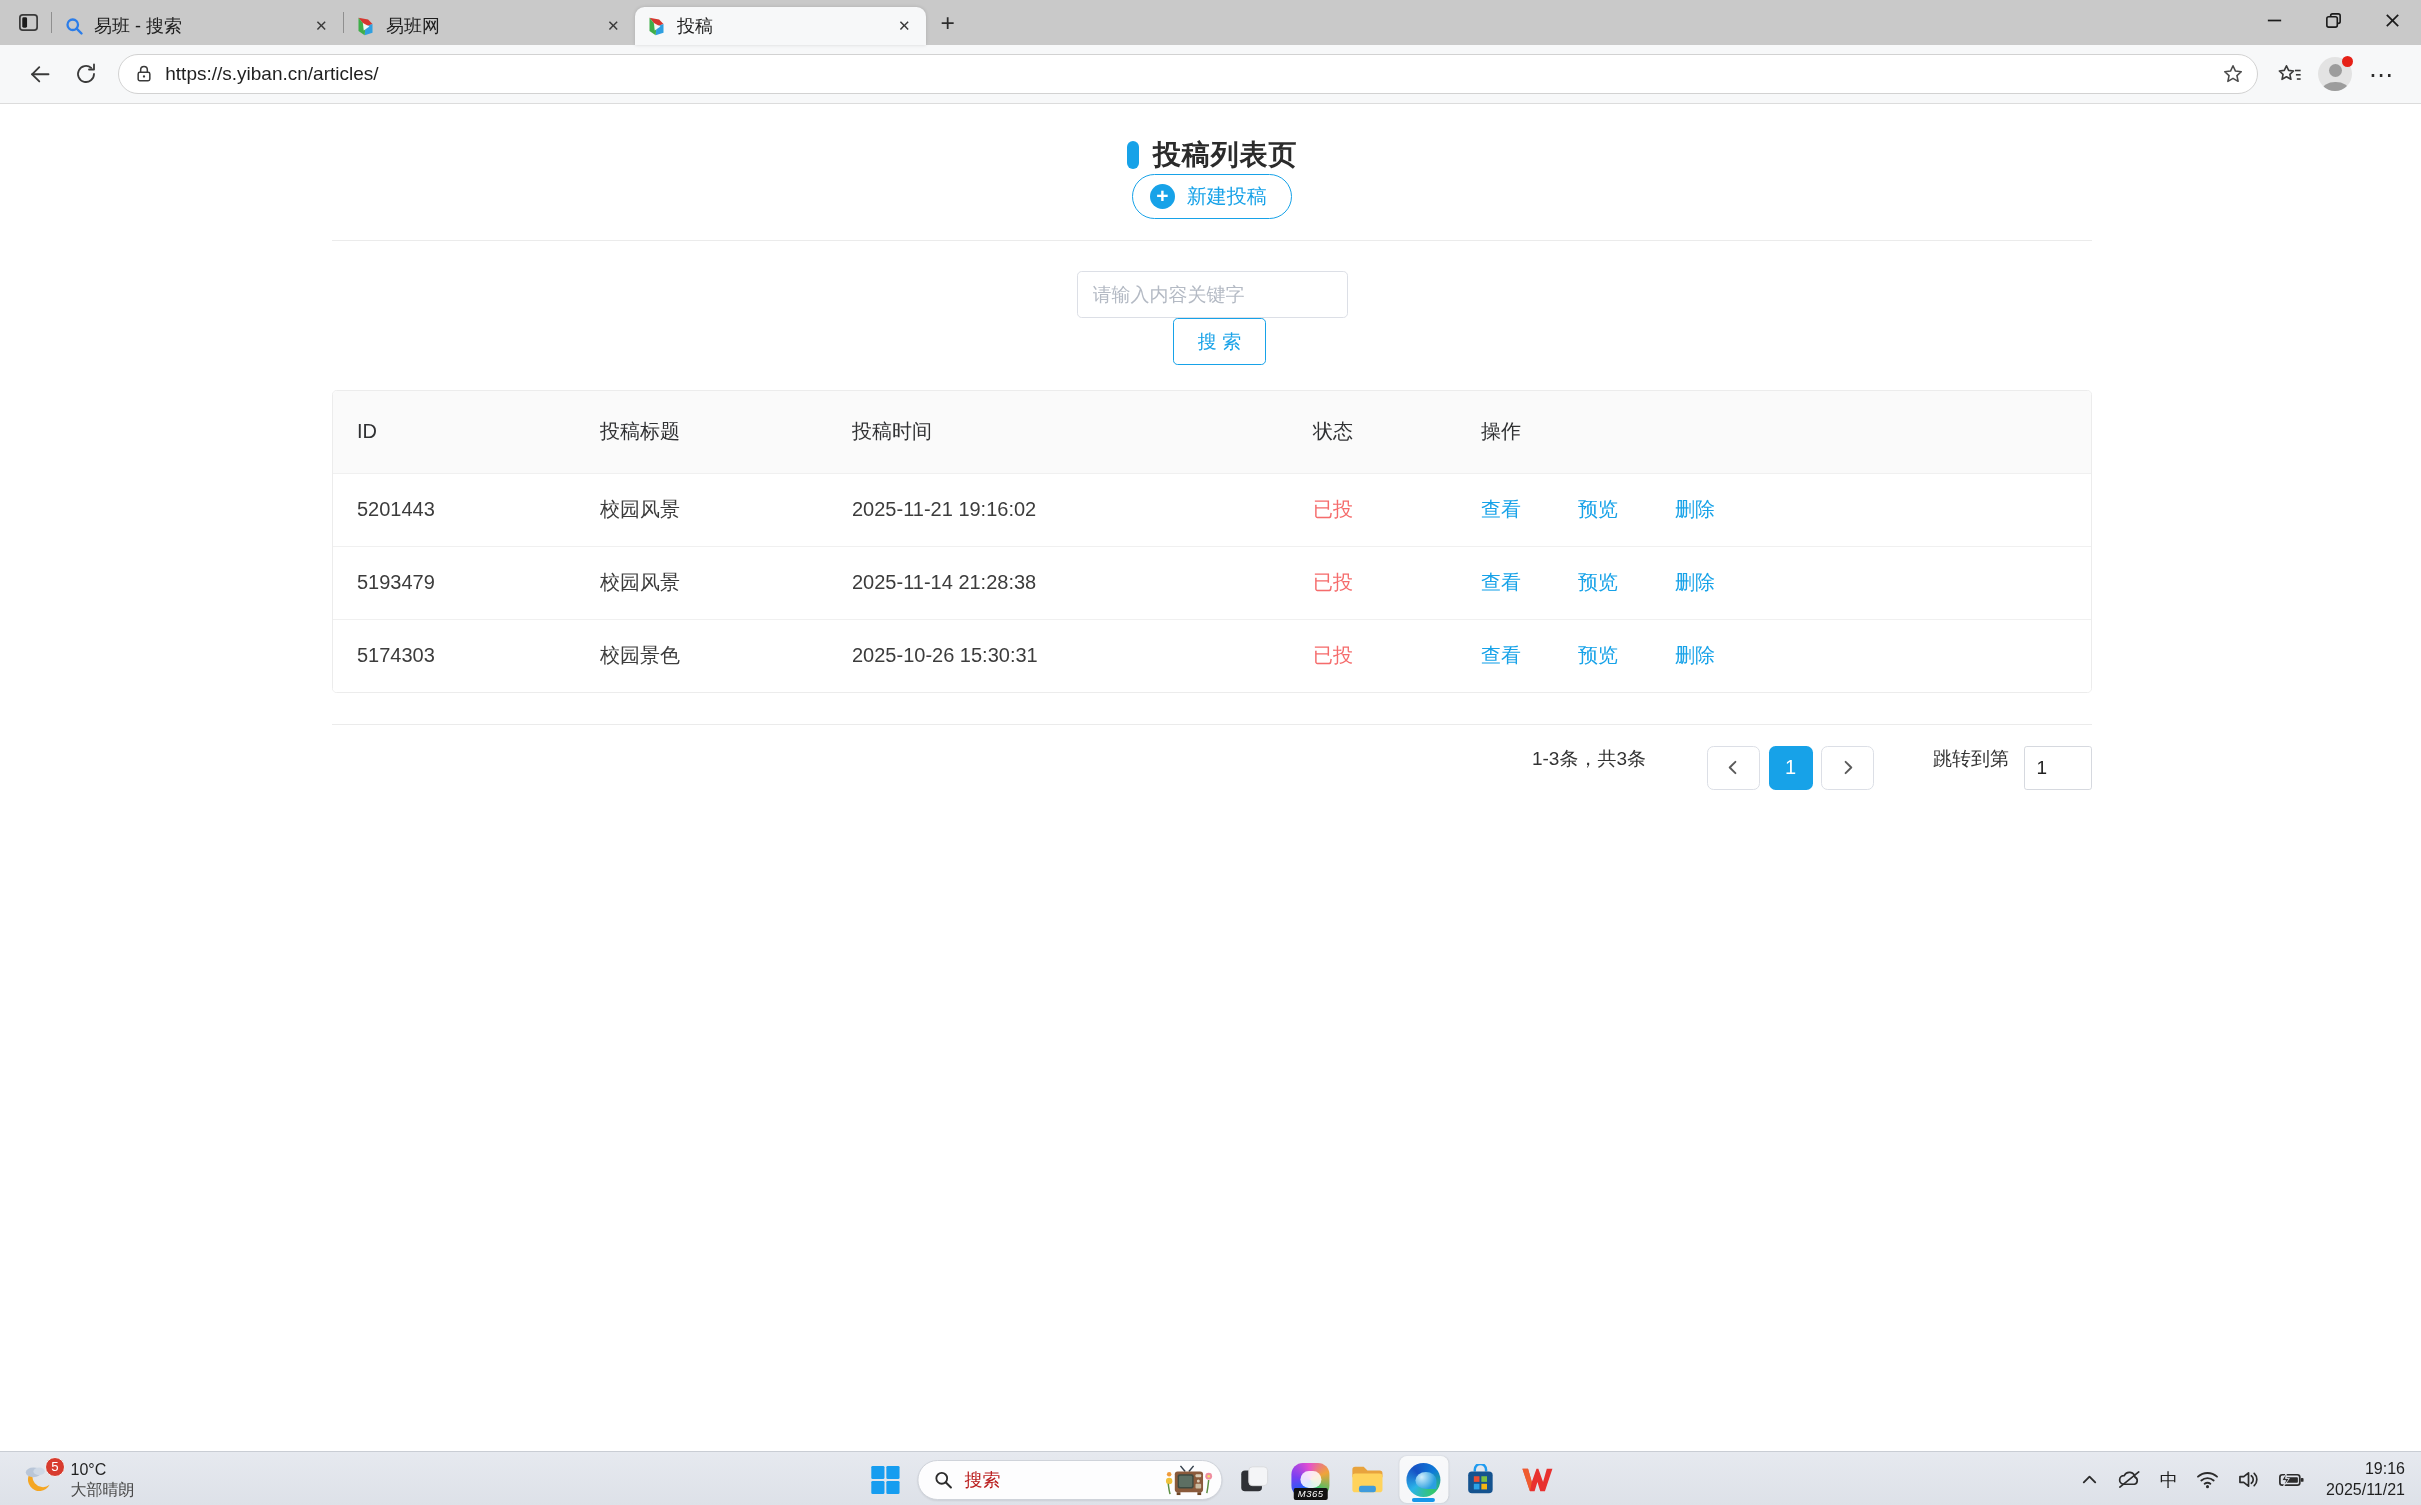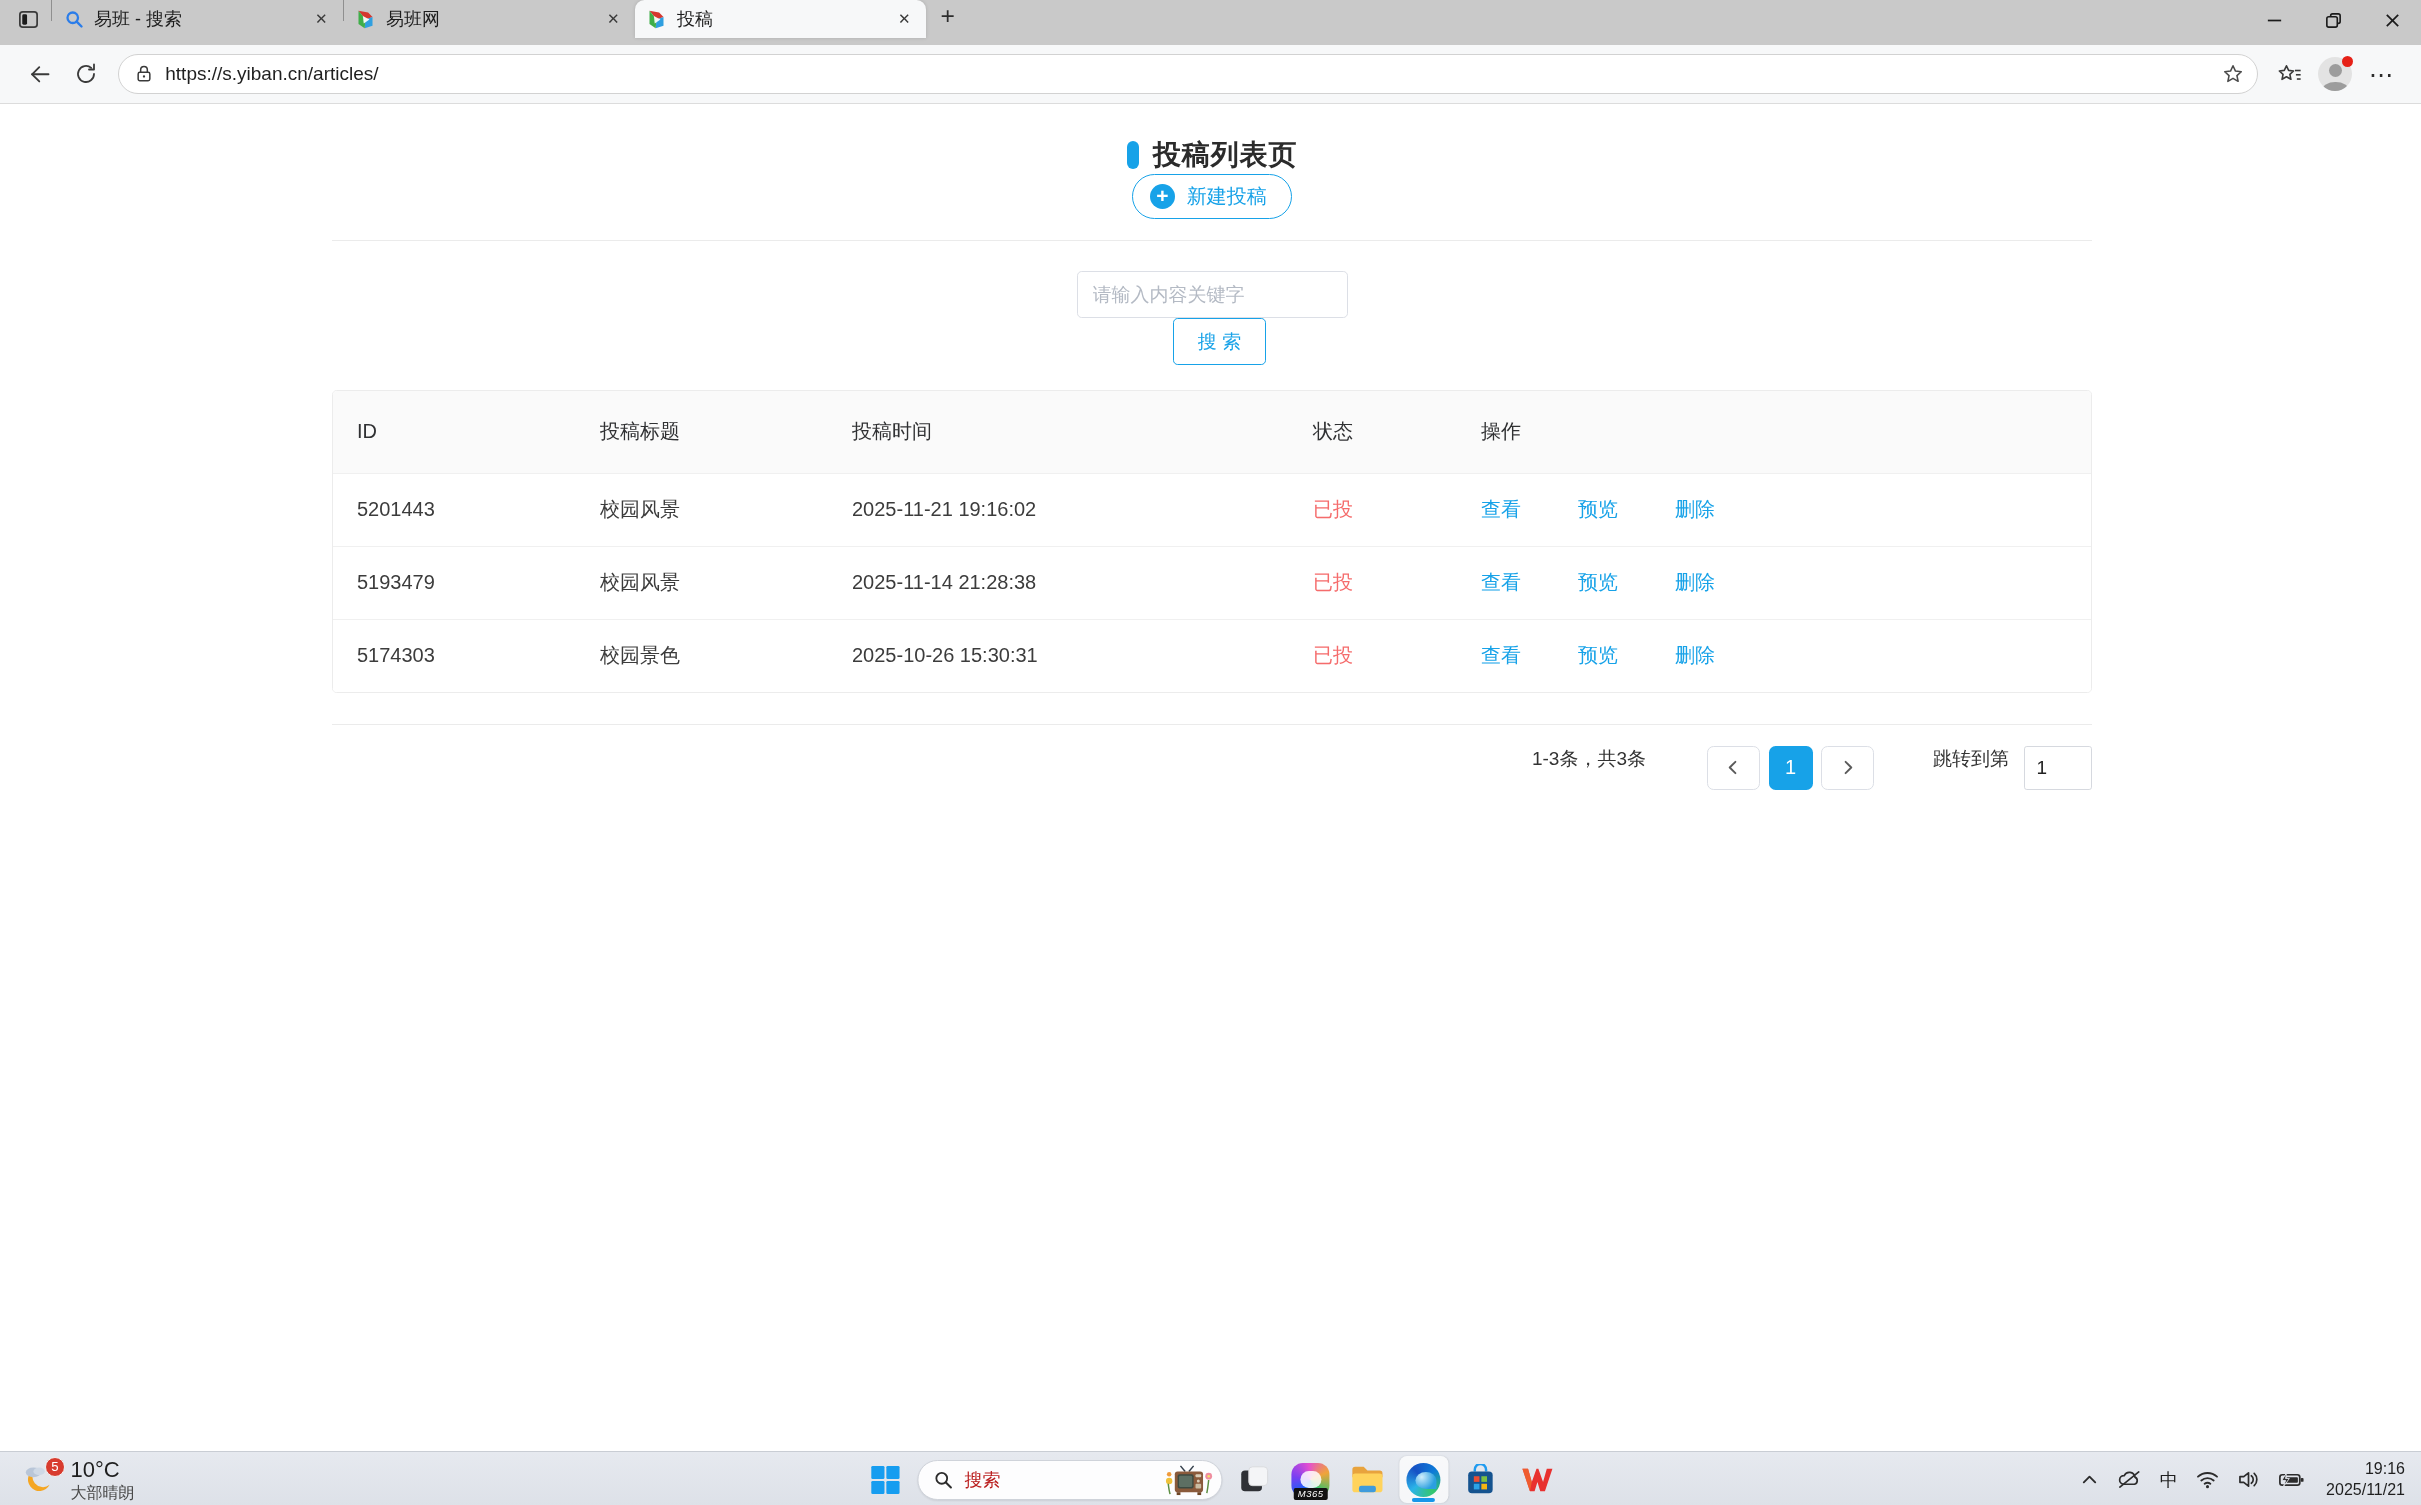--- a/index.html
+++ b/index.html
@@ -1,21 +1,21 @@
 <!DOCTYPE html>
 <html style="font-size:15px"><head>
 <meta charset="utf-8">
 <style>
   * { margin:0; padding:0; box-sizing:border-box; }
   html,body { width:2422px; height:1506px; overflow:hidden; }
   body { font-family:"Liberation Sans","DejaVu Sans",sans-serif; background:#fff; color:#303133; }
   .screen { position:relative; width:2422px; height:1506px; display:flex; flex-direction:column; }
 
   
-  .tabbar { height:45px; background:#c9c9c9; display:flex; position:relative; flex:none; }
+  .tabbar { height:45px; background:#c9c9c9; display:flex; align-items:flex-end; position:relative; flex:none; }
   .tab-actions-btn { width:38px; height:38px; margin:0 3.8px 3.8px 9.5px; display:flex; align-items:center; justify-content:center; border-radius:5.7px; }
   .tab-sep { width:0.9px; height:21px; background:#8f8f8f; margin-bottom:12.3px; }
   .tab { width:291px; height:38px; display:flex; align-items:center; padding:0 9.5px 0 11.4px; font-size:18px; color:#1d1d1d; position:relative; }
   .tab.active { background:#f7f8f9; border-radius:9.5px 9.5px 0 0; box-shadow:0 0 3.8px rgba(0,0,0,.15); }
   .tab .favicon { width:21px; height:21px; margin-right:9.5px; flex:none; }
   .tab .tab-title { flex:1; overflow:hidden; white-space:nowrap; text-overflow:ellipsis; }
   .tab .tab-close { width:24.6px; height:24.6px; border-radius:4.7px; display:flex; align-items:center; justify-content:center; flex:none; }
   .new-tab-btn { width:32px; height:32px; margin:0 0 5.7px 5.7px; border-radius:5.7px; display:flex; align-items:center; justify-content:center; }
   .win-controls { position:absolute; right:0; top:0; height:40px; display:flex; }
   .win-btn { width:59px; height:40px; display:flex; align-items:center; justify-content:center; }
@@ -65,21 +65,21 @@
   .pg-page { width:44px; height:44px; margin:0 8.5px; border-radius:6.6px; background:var(--accent); color:#fff; display:flex; align-items:center; justify-content:center; font-size:20px; cursor:pointer; }
   .pg-jump-label { margin:0 15px 0 59px; }
   .pg-jump-input { width:68px; height:44px; border:0.9px solid #d6d9df; border-radius:2.8px; font-size:19px; padding-left:11.4px; outline:none; color:#222; }
 
   
   .taskbar { height:55px; flex:none; background:linear-gradient(#e6e9ef,#dde1e8); border-top:0.9px solid #c9cdd4; position:relative; display:flex; align-items:center; }
   .weather { position:absolute; left:21px; top:0; height:55px; display:flex; align-items:center; cursor:pointer; }
   .weather-icon { position:relative; width:40px; height:40px; margin-right:9.5px; }
   .weather-badge { position:absolute; top:-2.8px; right:-3.8px; min-width:20px; height:20px; border-radius:50%; background:#d83b2e; color:#fff; font-size:13.2px; display:flex; align-items:center; justify-content:center; border:0.9px solid #f2f2f2; }
   .weather-text { line-height:1.25; }
-  .weather-temp { font-size:22px; color:#1f1f1f; }
+  .weather-temp { font-size:16px; color:#1f1f1f; }
   .weather-cond { font-size:16px; color:#4a4a4a; }
   .task-center { position:absolute; left:50%; top:0; transform:translateX(-50%); height:55px; display:flex; align-items:center; gap:7.6px; }
   .tb-item { width:49px; height:47px; border-radius:7.6px; display:flex; align-items:center; justify-content:center; position:relative; }
   .tb-item.active-app { background:rgba(255,255,255,.72); box-shadow:0 0 1.9px rgba(0,0,0,.12); }
   .app-indicator { position:absolute; bottom:0.9px; left:50%; transform:translateX(-50%); width:23px; height:3.8px; border-radius:1.9px; background:#1697ea; }
   .tb-search { height:40px; width:305px; background:#fdfdfe; border:0.9px solid #cfd3da; border-radius:20px; display:flex; align-items:center; padding:0 7.6px 0 15px; box-shadow:0 0.9px 1.9px rgba(0,0,0,.08); cursor:pointer; }
   .tb-search-label { font-size:18px; color:#b91c1c; margin-left:11.4px; flex:1; }
   .tray { position:absolute; right:17px; top:0; height:55px; display:flex; align-items:center; gap:18px; }
   .tray-ime { font-size:18px; color:#1f1f1f; }
   .clock { text-align:right; font-size:16px; color:#1f1f1f; line-height:1.3; margin-left:3.8px; }

